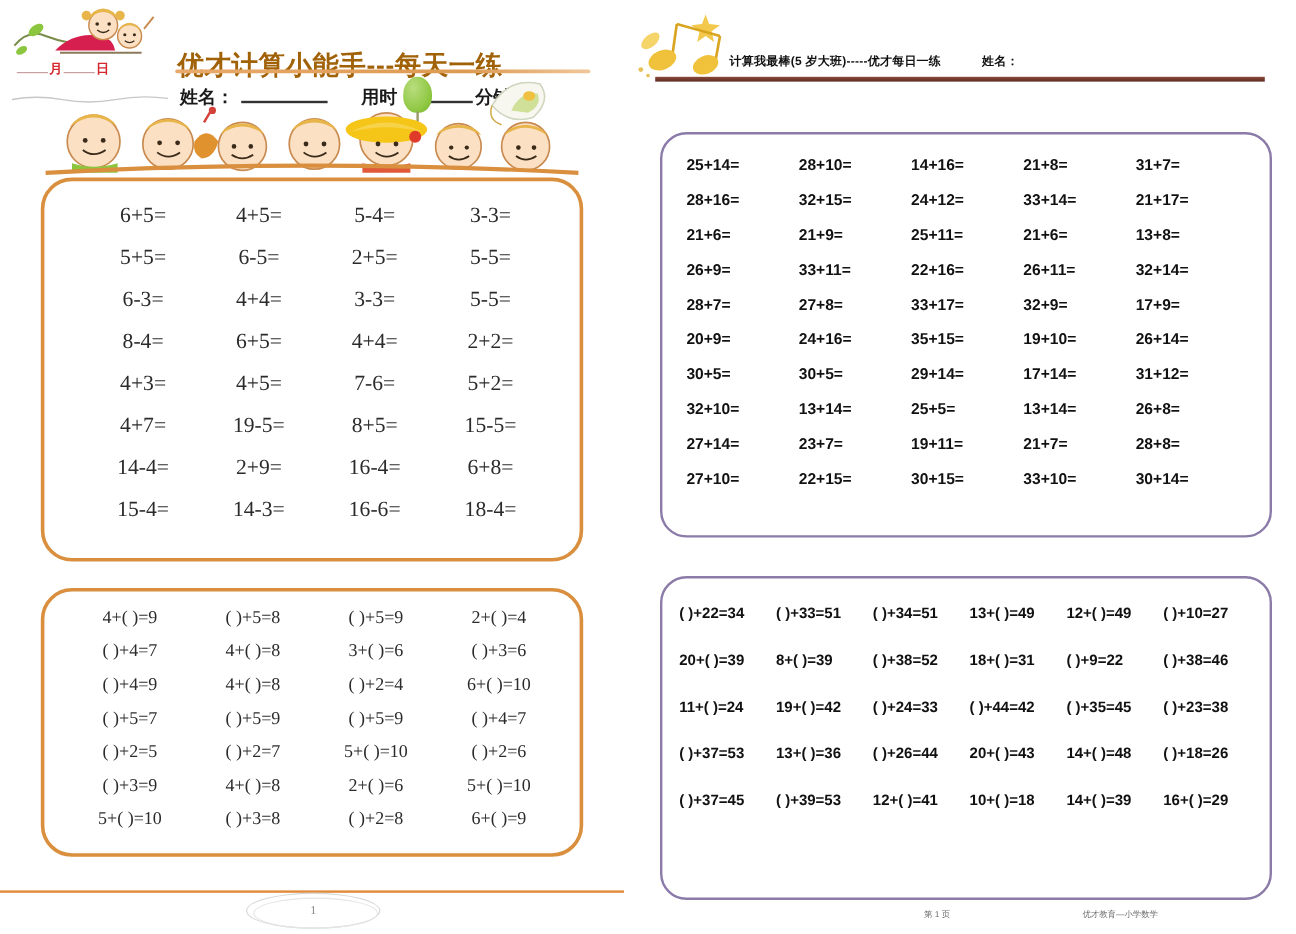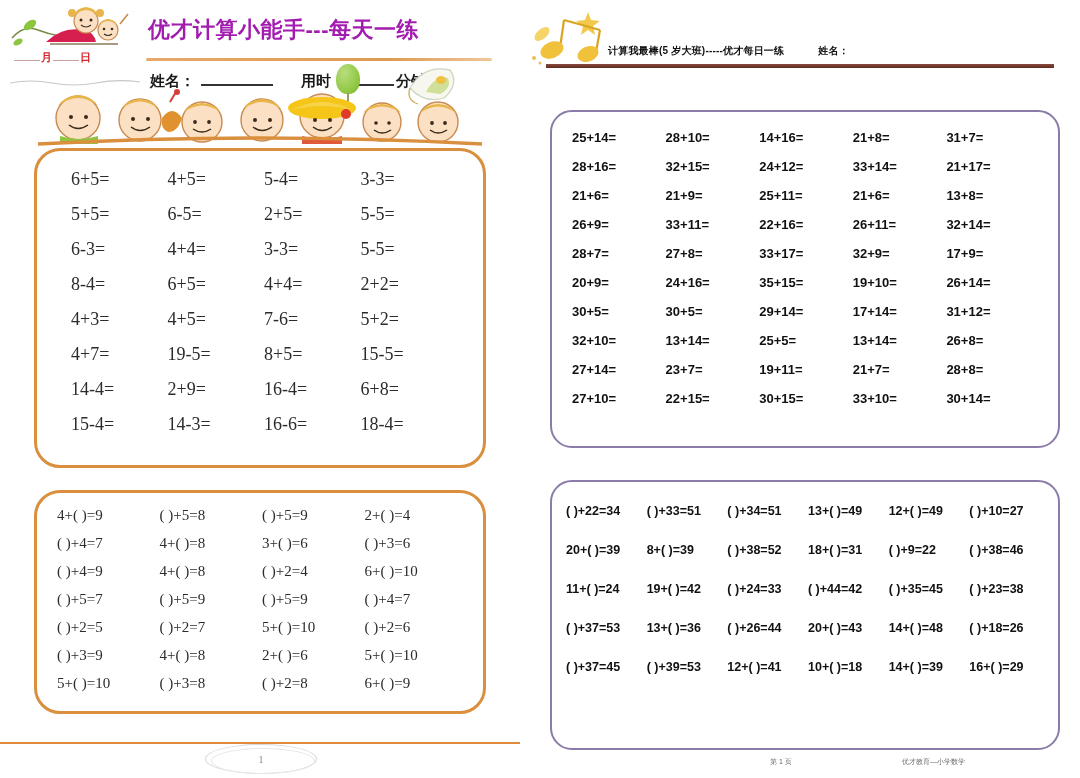--- a/index.html
+++ b/index.html
@@ -36,22 +36,22 @@
   .ds-text .blank {
     display: inline-block; width: 26px;
     border-bottom: 1.5px solid #c9a0a0;
     margin-right: 1px;
   }
   .ds-wave {
     position: absolute; left: 2px; top: 74px; width: 130px; height: 8px;
   }
 
   .l-title {
-    position: absolute; left: 148px; top: 15px;
-    font-size: 22px; font-weight: bold; color: #a21caf;
+    position: absolute; left: 148px; top: 40px;
+    font-size: 22px; font-weight: bold; color: #a16207;
     letter-spacing: 0.5px; white-space: nowrap;
   }
   .l-title-rule {
     position: absolute; left: 146px; top: 58px;
     width: 346px; height: 3px;
     background: linear-gradient(to right,#e8a96a,#dd9a52 70%,#f0c79a);
     border-radius: 2px;
   }
   .l-subline {
     position: absolute; left: 150px; top: 72px;
@@ -85,20 +85,21 @@
     position: absolute; left: 30px; top: 88px;
     width: 460px; height: 62px;
   }
 
   .l-box {
     position: absolute; left: 34px;
     width: 452px;
     border: 3px solid #d98f3e;
     border-radius: 26px;
     background: #fff;
+    text-align: center;
   }
   #left-box-1 { top: 148px; height: 320px; }
   #left-box-2 { top: 490px; height: 224px; }
 
   .l-grid1 {
     display: grid;
     grid-template-columns: repeat(4, 1fr);
     padding: 18px 26px 10px 34px;
     row-gap: 14px;
   }

